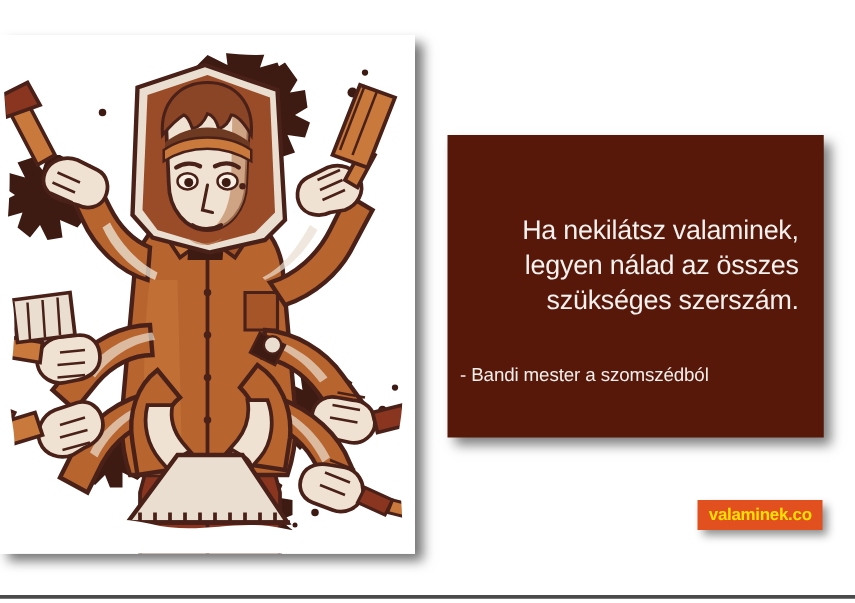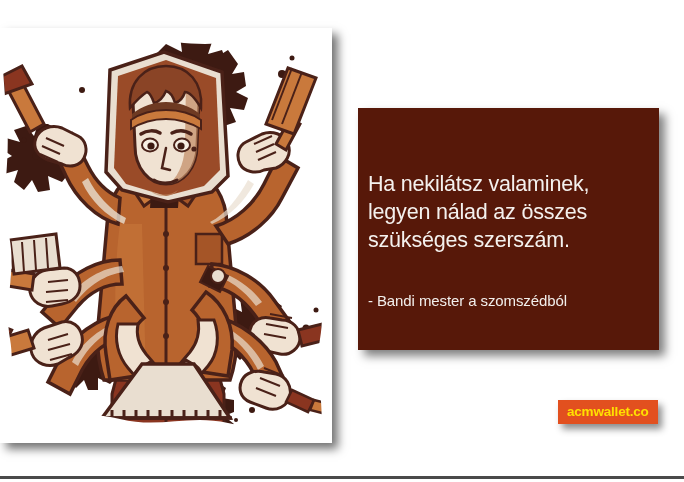--- a/index.html
+++ b/index.html
@@ -47,20 +47,21 @@
   }
   #quote-text {
     color: #f4f1ee;
     font-family: "Liberation Sans", sans-serif;
     font-size: 21.5px;
     line-height: 28px;
     font-weight: 400;
     letter-spacing: -0.2px;
     margin: 0;
     white-space: pre-line;
+    text-align: right;
   }
   #quote-attribution {
     color: #f2efec;
     font-family: "Liberation Sans", sans-serif;
     font-size: 15px;
     line-height: 20px;
     font-weight: 400;
     letter-spacing: -0.1px;
     margin: 37px 0 0 0;
   }
@@ -312,15 +313,15 @@
   </svg>
 </div>
 
 <div id="quote-panel">
   <p id="quote-text">Ha nekilátsz valaminek,
 legyen nálad az összes
 szükséges szerszám.</p>
   <p id="quote-attribution">- Bandi mester a szomszédból</p>
 </div>
 
-<div id="brand-badge">acmwallet.co</div>
+<div id="brand-badge">valaminek.co</div>
 
 <div id="bottom-divider"></div>
 
 </body></html>

